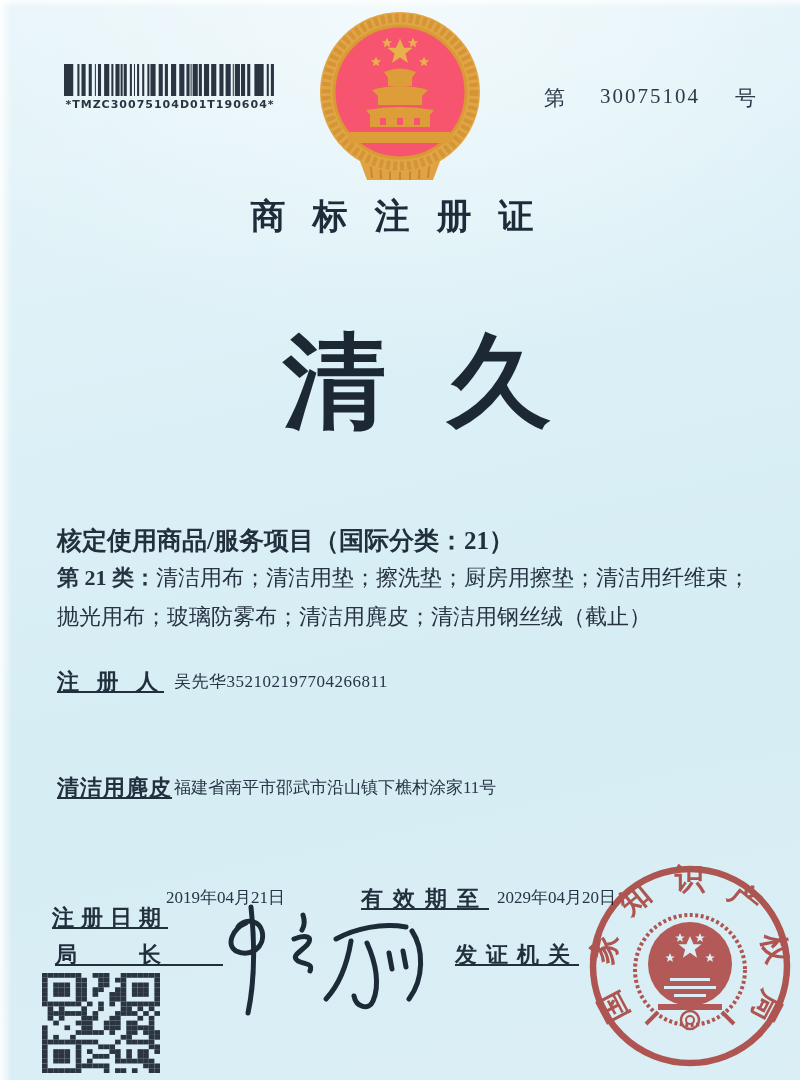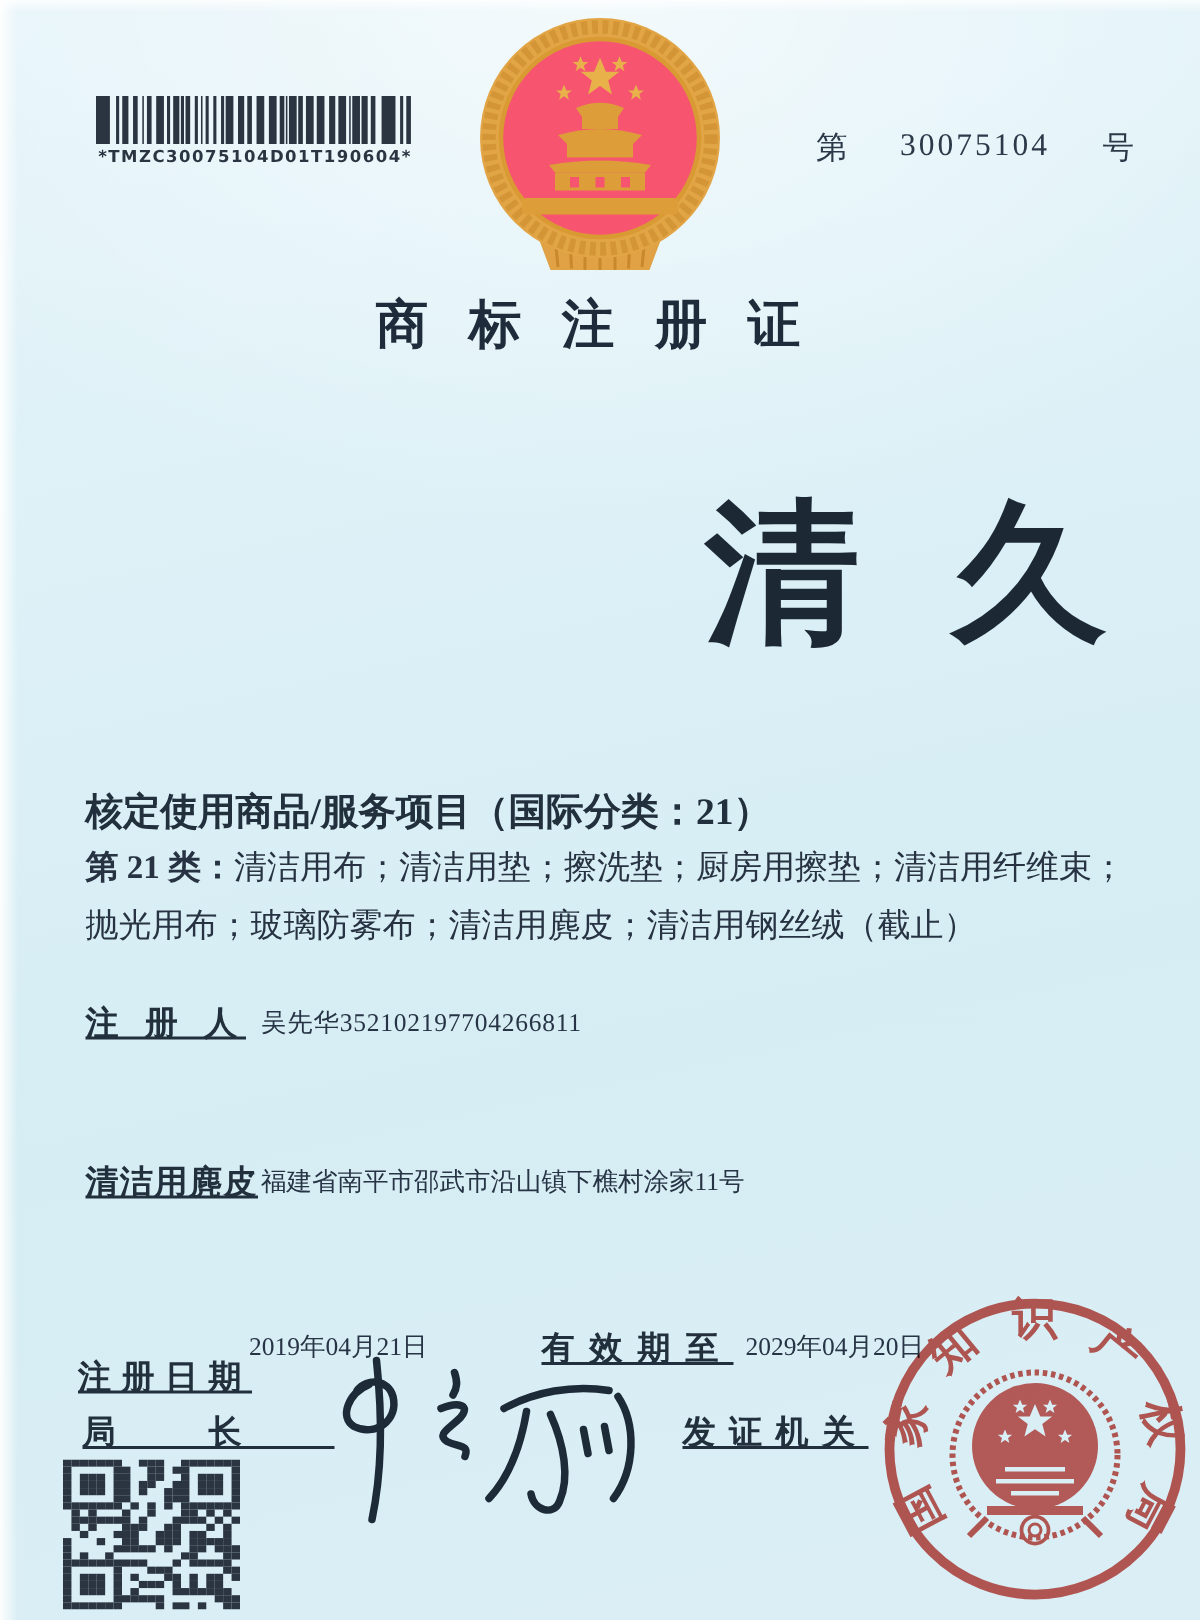--- a/index.html
+++ b/index.html
@@ -23,21 +23,21 @@
 
   .cert-no{position:absolute;left:544px;top:84px;width:212px;display:flex;justify-content:space-between;
     font-size:21px;color:#2b3949;}
   .cert-no .num{letter-spacing:2px;}
 
   .emblem{position:absolute;left:300px;top:10px;width:200px;height:174px;}
 
   .title{position:absolute;left:0;top:193px;width:100%;text-align:center;
     font-size:35px;font-weight:600;color:#1e2b3a;letter-spacing:27px;padding-left:11px;box-sizing:border-box;}
 
-  .mark{position:absolute;left:0;top:314px;width:100%;text-align:right;
+  .mark{position:absolute;left:0;top:314px;width:100%;text-align:center;
     font-size:103px;font-weight:600;color:#1c2834;letter-spacing:62px;padding-left:96px;box-sizing:border-box;}
 
   .goods-h{position:absolute;left:57px;top:524px;font-size:25px;font-weight:700;color:#22303e;}
   .goods{position:absolute;left:57px;top:559px;width:704px;font-size:22px;line-height:1.75;color:#273342;}
   .goods .cls{font-weight:700;}
 
   .label{font-size:22px;font-weight:700;color:#22303e;text-decoration:underline;}
   .value{font-size:17px;color:#273445;}
 
   .reg-label{position:absolute;left:57px;top:667px;letter-spacing:6px;}

